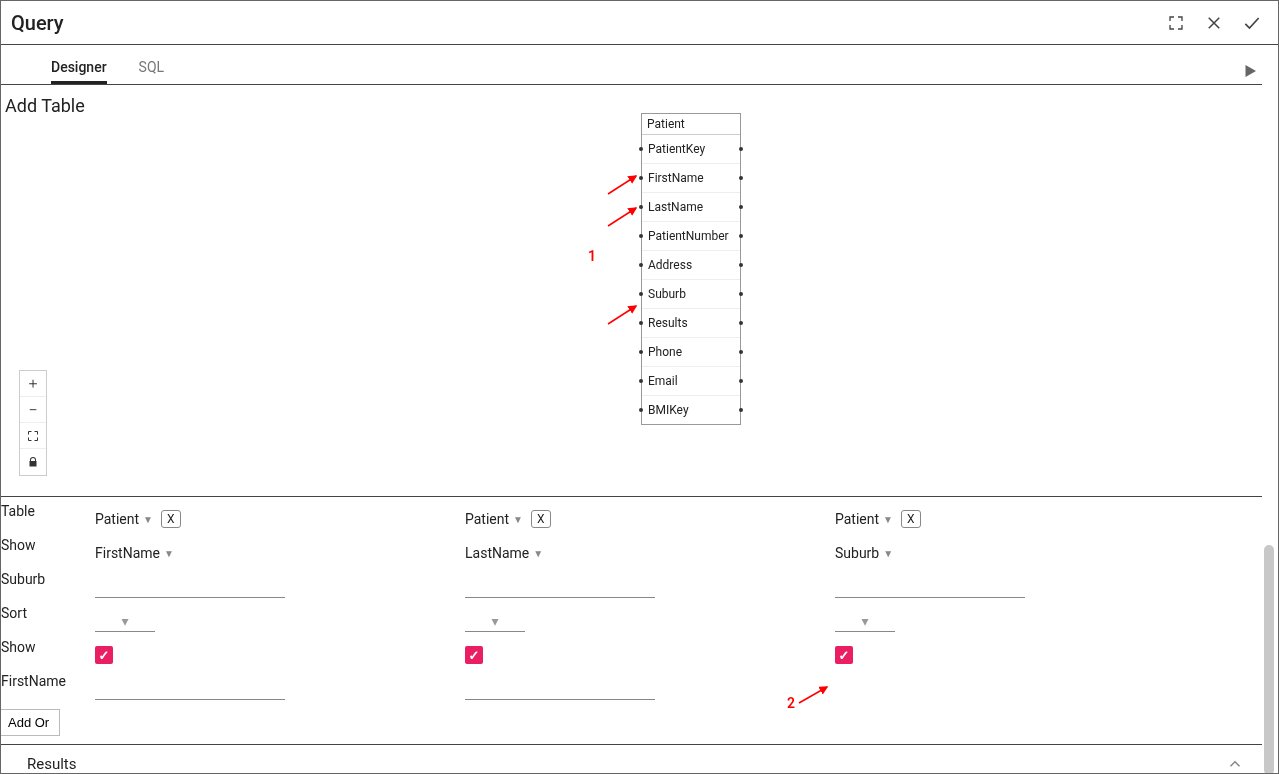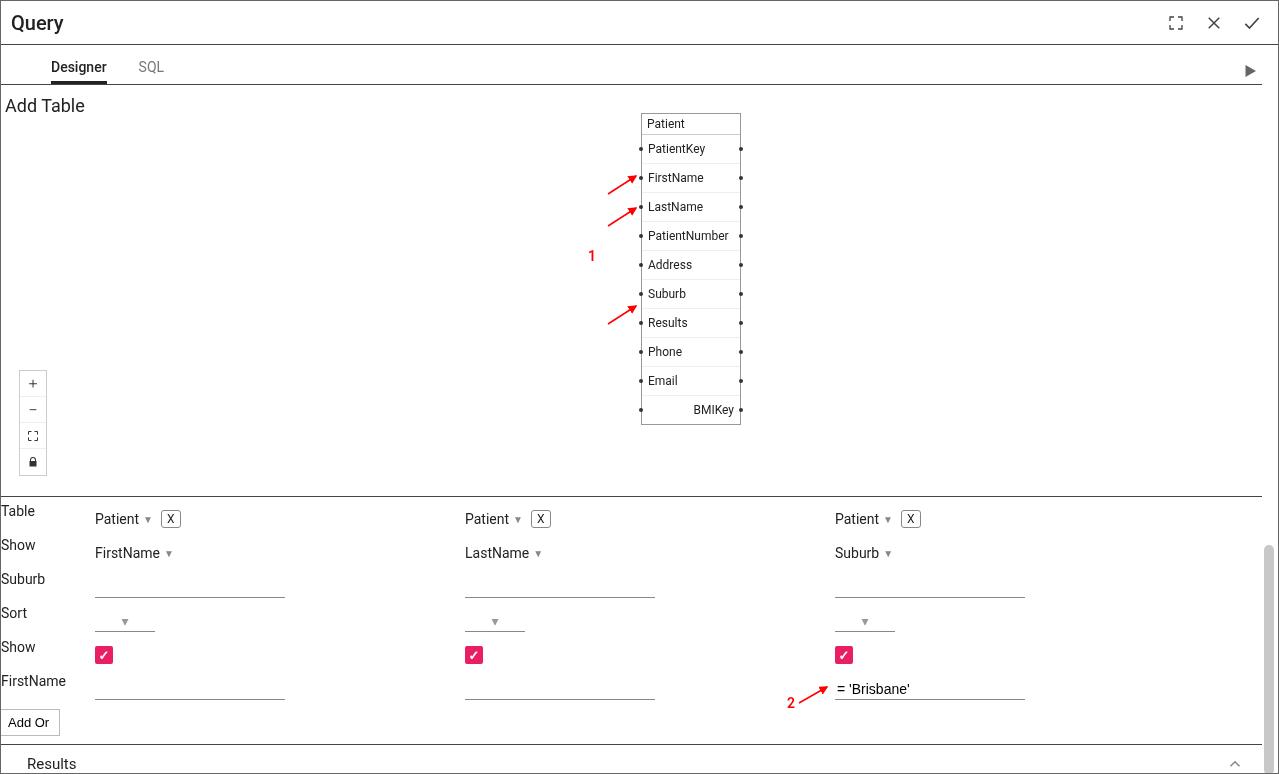--- a/index.html
+++ b/index.html
@@ -17,21 +17,21 @@
   .tab.active { color: #222; font-weight: 500; border-bottom: 3px solid #222; }
   .run-btn { margin-left: auto; display: inline-flex; align-items: center; justify-content: center; width: 24px; height: 24px; color: #666; cursor: pointer; }
   .add-table { font-size: 18px; margin-top: 10px; margin-left: 4px; }
   .canvas { position: relative; height: 380px; }
   .zoom-controls { position: absolute; left: 18px; top: 254px; width: 28px; border: 1px solid #ccc; background: #fff; }
   .zoom-controls .zc { height: 26px; border-bottom: 1px solid #eee; display: flex; align-items: center; justify-content: center; cursor: pointer; color: #333; font-size: 15px; }
   .zoom-controls .zc:last-child { border-bottom: none; }
   .table-node { position: absolute; left: 640px; top: -3px; width: 100px; border: 1px solid #999; background: #fff; }
   .table-node .hdr { font-size: 12px; padding: 3px 5px; border-bottom: 1px solid #ccc; }
   .table-node .fld { font-size: 12px; padding: 7px 6px; border-bottom: 1px solid #eee; position: relative; }
-  .table-node .fld:last-child { border-bottom: none; text-align: right; }
+  .table-node .fld:last-child { border-bottom: none; }
   .table-node .dot { position: absolute; width: 4px; height: 4px; background: #333; border-radius: 50%; }
   .table-node .dot.l { left: -3px; top: 50%; margin-top: -2px; }
   .table-node .dot.r { right: -3px; top: 50%; margin-top: -2px; }
   .anno-arrow { position: absolute; color: #f00; }
   .anno-num { position: absolute; color: #f00; font-size: 14px; font-weight: 600; }
   .grid { border-top: 1px solid #444; padding-top: 6px; }
   .grow { display: flex; min-height: 32px; margin-bottom: 2px; }
   .grow .lab { width: 94px; font-size: 14px; }
   .grow .col { width: 370px; display: flex; align-items: center; gap: 8px; }
   .sel { display: inline-flex; align-items: center; gap: 4px; cursor: pointer; }
@@ -242,25 +242,20 @@
           <div class="col">
               <span class="ul ul-wide">
                 <input value="" style="">
               </span>
             </div>
           <div class="col">
               <span class="ul ul-wide">
                 <input value="" style="">
               </span>
             </div>
-          <div class="col">
-              <span class="ul ul-wide">
-                <input value="= 'Brisbane'" style="">
-              </span>
-            </div>
           <svg class="anno-arrow" style="position:absolute; left:796px; top:12px" width="34" height="20">
               <line x1="2" y1="18" x2="30" y2="2" stroke="#f00" stroke-width="1.5" marker-end="url(#ah1)"></line>
             </svg>
           <span class="anno-num" style="position:absolute; left:786px; top:22px">2</span>
         </div>
 
         <div class="addor" style="position:relative">
           <button>Add Or</button>
           
           

